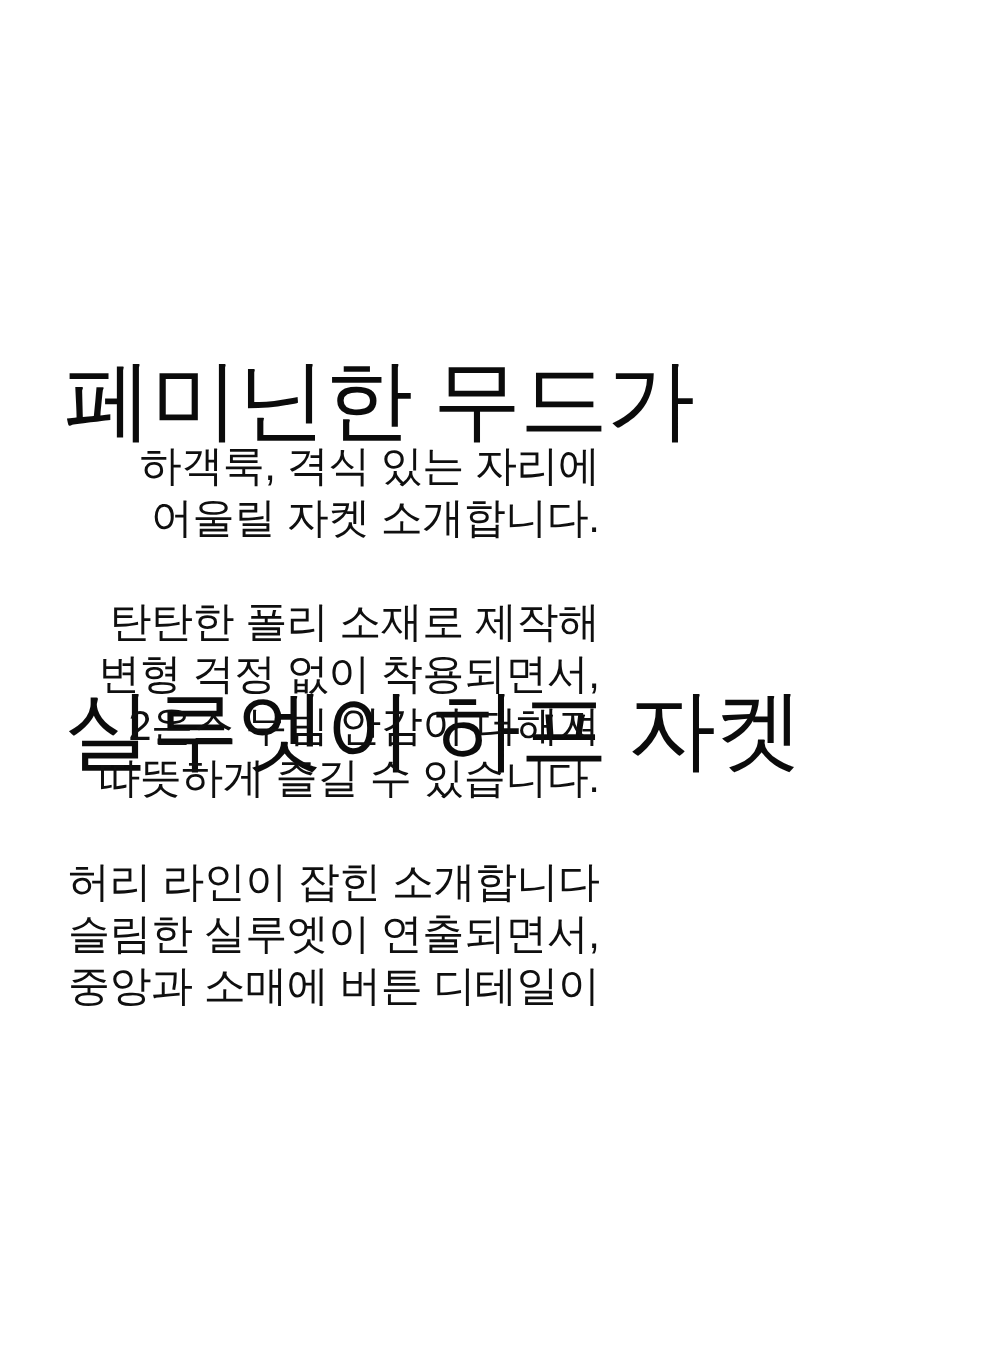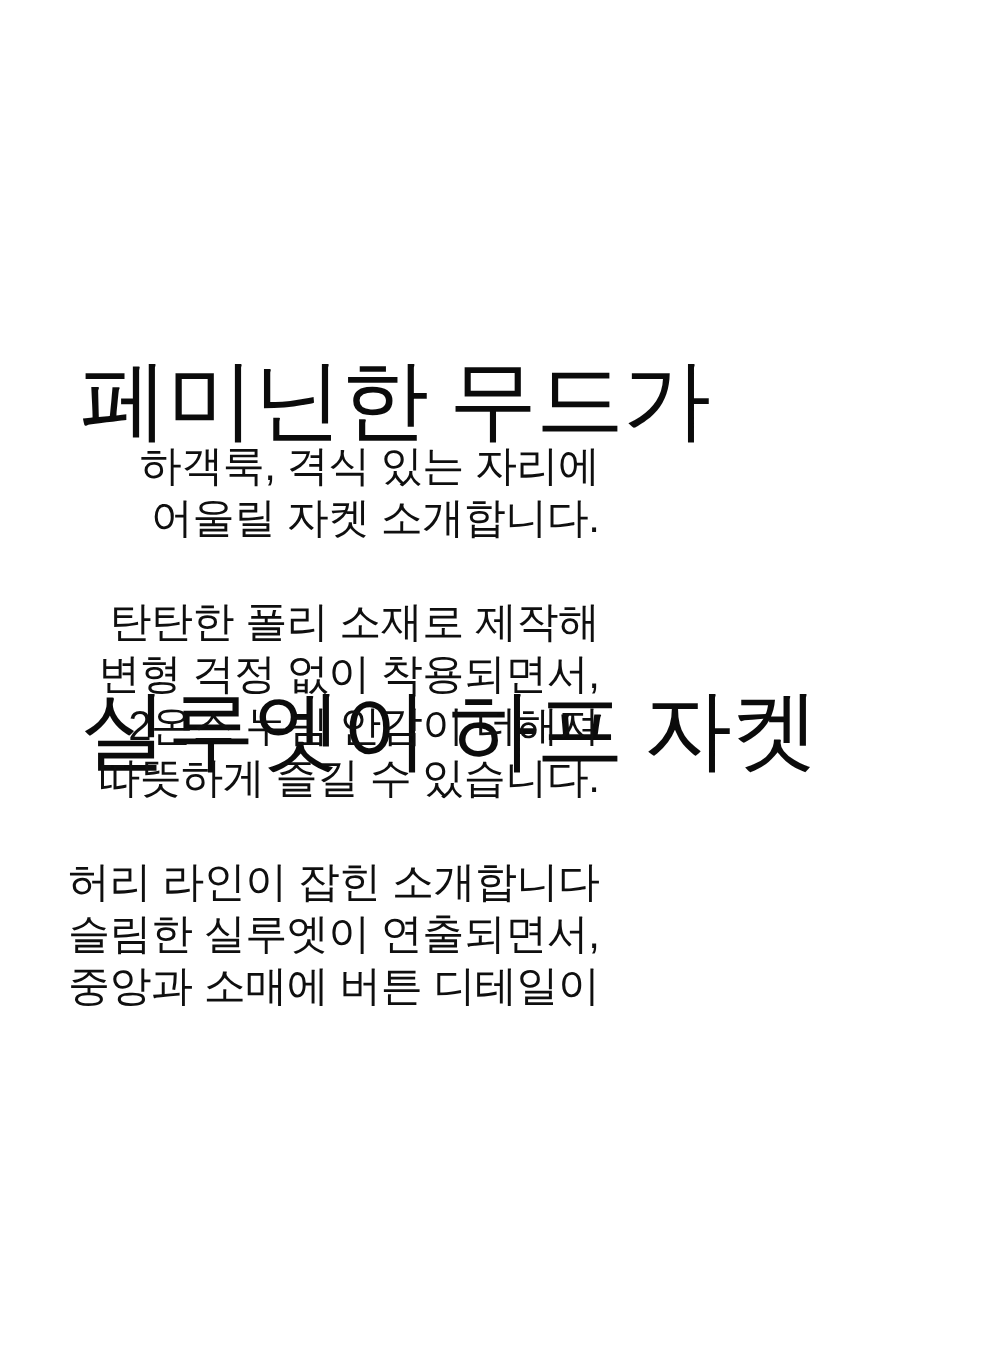--- a/index.html
+++ b/index.html
@@ -15,21 +15,20 @@
     position: absolute;
     left: 64px;
     top: 126px;
     font-family: "Liberation Serif", "DejaVu Serif", serif;
     font-weight: 400;
     font-size: 88px;
     line-height: 110px;
     color: #0b0b0b;
     letter-spacing: -1px;
     white-space: pre;
-    margin-left: 16px;
   }
   .heading .h-line { display: block; white-space: pre; }
   .heading .h-bold { font-weight: 400; }
   .body-copy {
     position: absolute;
     left: 68px;
     top: 440px;
     font-family: "Liberation Sans", "DejaVu Sans", sans-serif;
     font-weight: 400;
     font-size: 42px;

